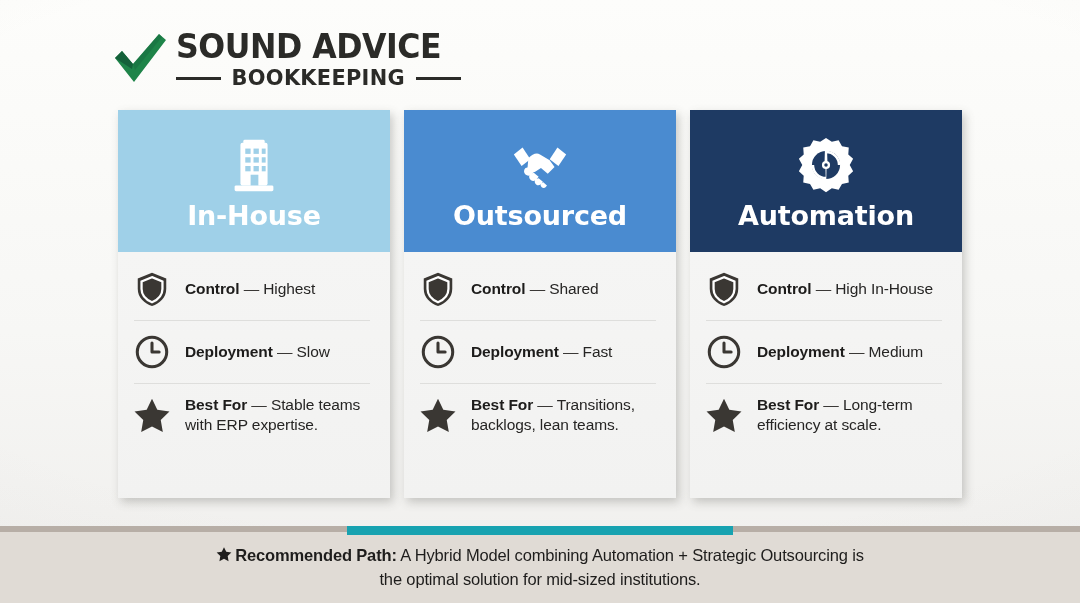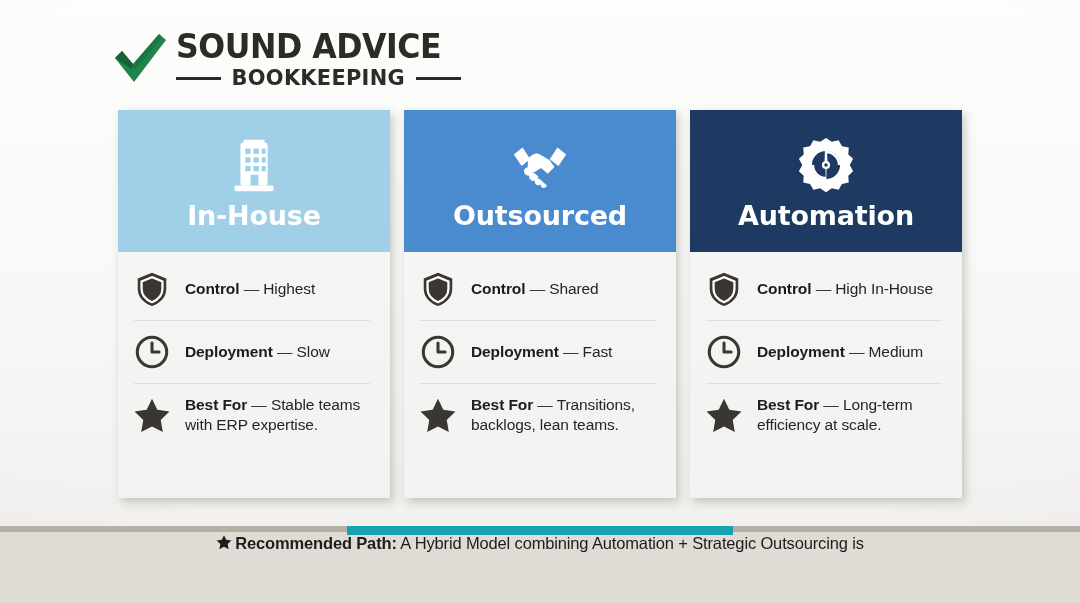--- a/index.html
+++ b/index.html
@@ -198,20 +198,21 @@
     position: absolute;
     left: 0;
     bottom: 0;
     width: 1080px;
     height: 77px;
     background: #e0dbd5;
     border-top: 6px solid #b7aea6;
     display: flex;
     flex-direction: column;
     align-items: center;
+    justify-content: center;
   }
   .teal-bar {
     position: absolute;
     left: 347px;
     top: -6px;
     width: 386px;
     height: 9px;
     background: #17a2b0;
   }
   .banner-text {
@@ -412,17 +413,17 @@
 
   <div class="vignette"></div>
 
   <div class="banner">
     <div class="teal-bar"></div>
     <div class="banner-text">
       <span class="banner-star">
         <svg viewBox="0 0 40 40" width="16" height="16" aria-hidden="true">
           <path d="M20 3 L25.6 14.6 L38.4 16.4 L29.2 25.3 L31.4 38 L20 32 L8.6 38 L10.8 25.3 L1.6 16.4 L14.4 14.6 Z" fill="#1e1d1c"></path>
         </svg>
-      </span><span class="strong">Recommended Path:</span> <span>A Hybrid Model combining Automation + Strategic Outsourcing is</span><br>
+      </span><span class="strong">Recommended Path:</span> <span>A Hybrid Model combining Automation + Strategic Outsourcing is</span><br><span>the optimal solution for mid-sized institutions.</span>
     </div>
   </div>
 
 </div>
 
 </body></html>

